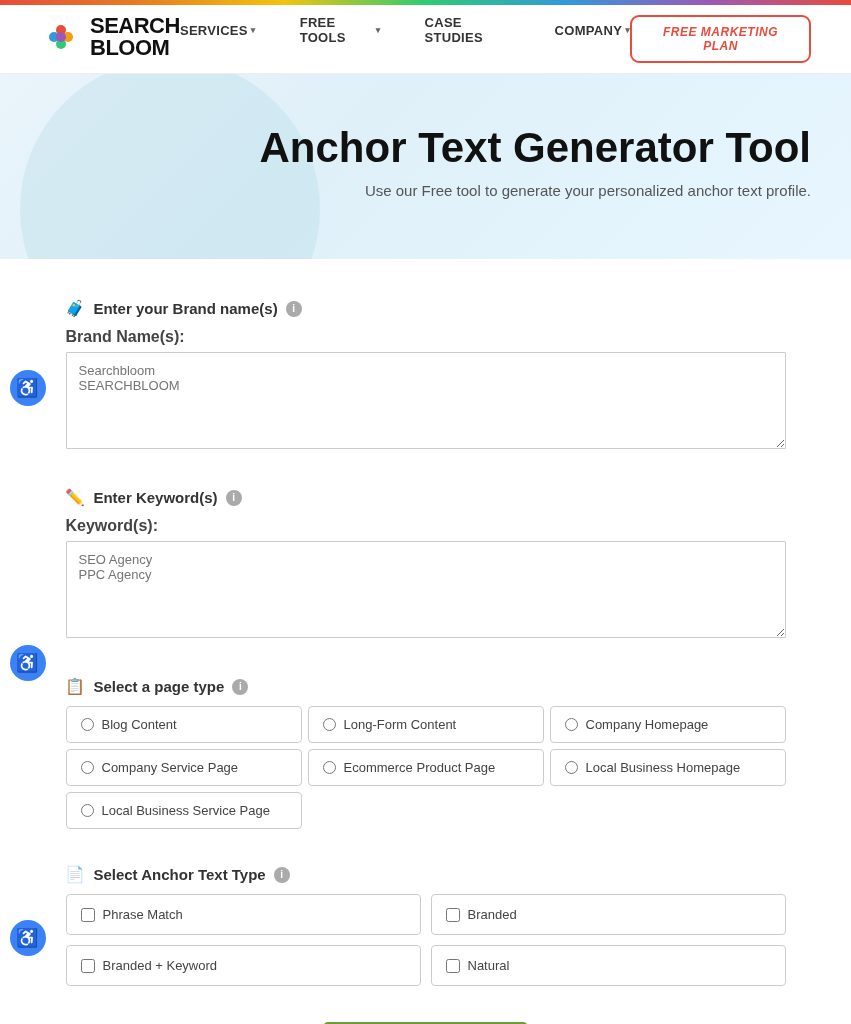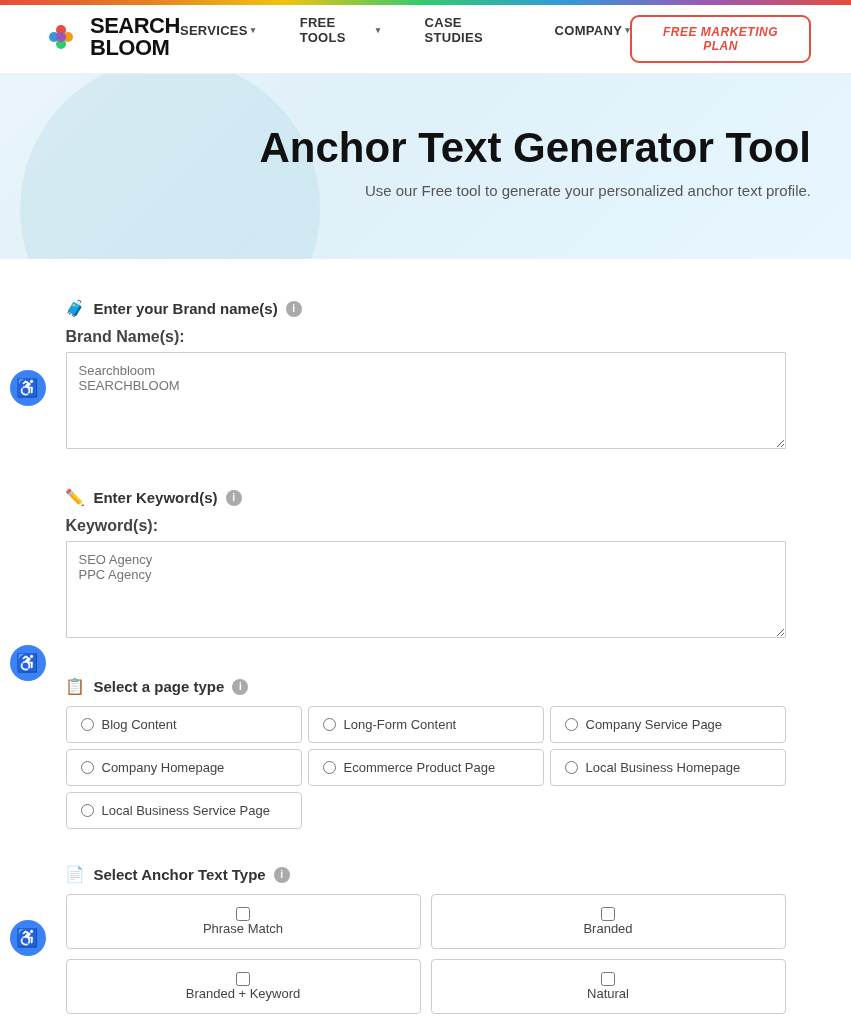--- a/index.html
+++ b/index.html
@@ -188,28 +188,28 @@
     
     .anchor-grid {
       display: grid;
       grid-template-columns: repeat(2, 1fr);
       gap: 10px;
       margin-top: 10px;
     }
     .checkbox-option {
       display: flex;
       align-items: center;
+      gap: 8px;
       border: 1px solid #ccc;
       border-radius: 4px;
       padding: 12px 14px;
       cursor: pointer;
       font-size: 13px;
       color: #444;
       background: #fff;
-      flex-direction: column;
     }
     .checkbox-option input[type="checkbox"] {
       accent-color: #3498db;
       cursor: pointer;
       width: 14px;
       height: 14px;
     }
 
     
     .generate-wrap {
@@ -342,25 +342,25 @@
       <label class="radio-option">
         <input type="radio" name="page-type" style="">
         <span>Blog Content</span>
       </label>
       <label class="radio-option">
         <input type="radio" name="page-type" style="">
         <span>Long-Form Content</span>
       </label>
       <label class="radio-option">
         <input type="radio" name="page-type" style="">
+        <span>Company Homepage</span>
+      </label>
+      <label class="radio-option">
+        <input type="radio" name="page-type" style="">
         <span>Company Service Page</span>
-      </label>
-      <label class="radio-option">
-        <input type="radio" name="page-type" style="">
-        <span>Company Homepage</span>
       </label>
       <label class="radio-option">
         <input type="radio" name="page-type" style="">
         <span>Ecommerce Product Page</span>
       </label>
       <label class="radio-option">
         <input type="radio" name="page-type" style="">
         <span>Local Business Homepage</span>
       </label>
       <label class="radio-option">

